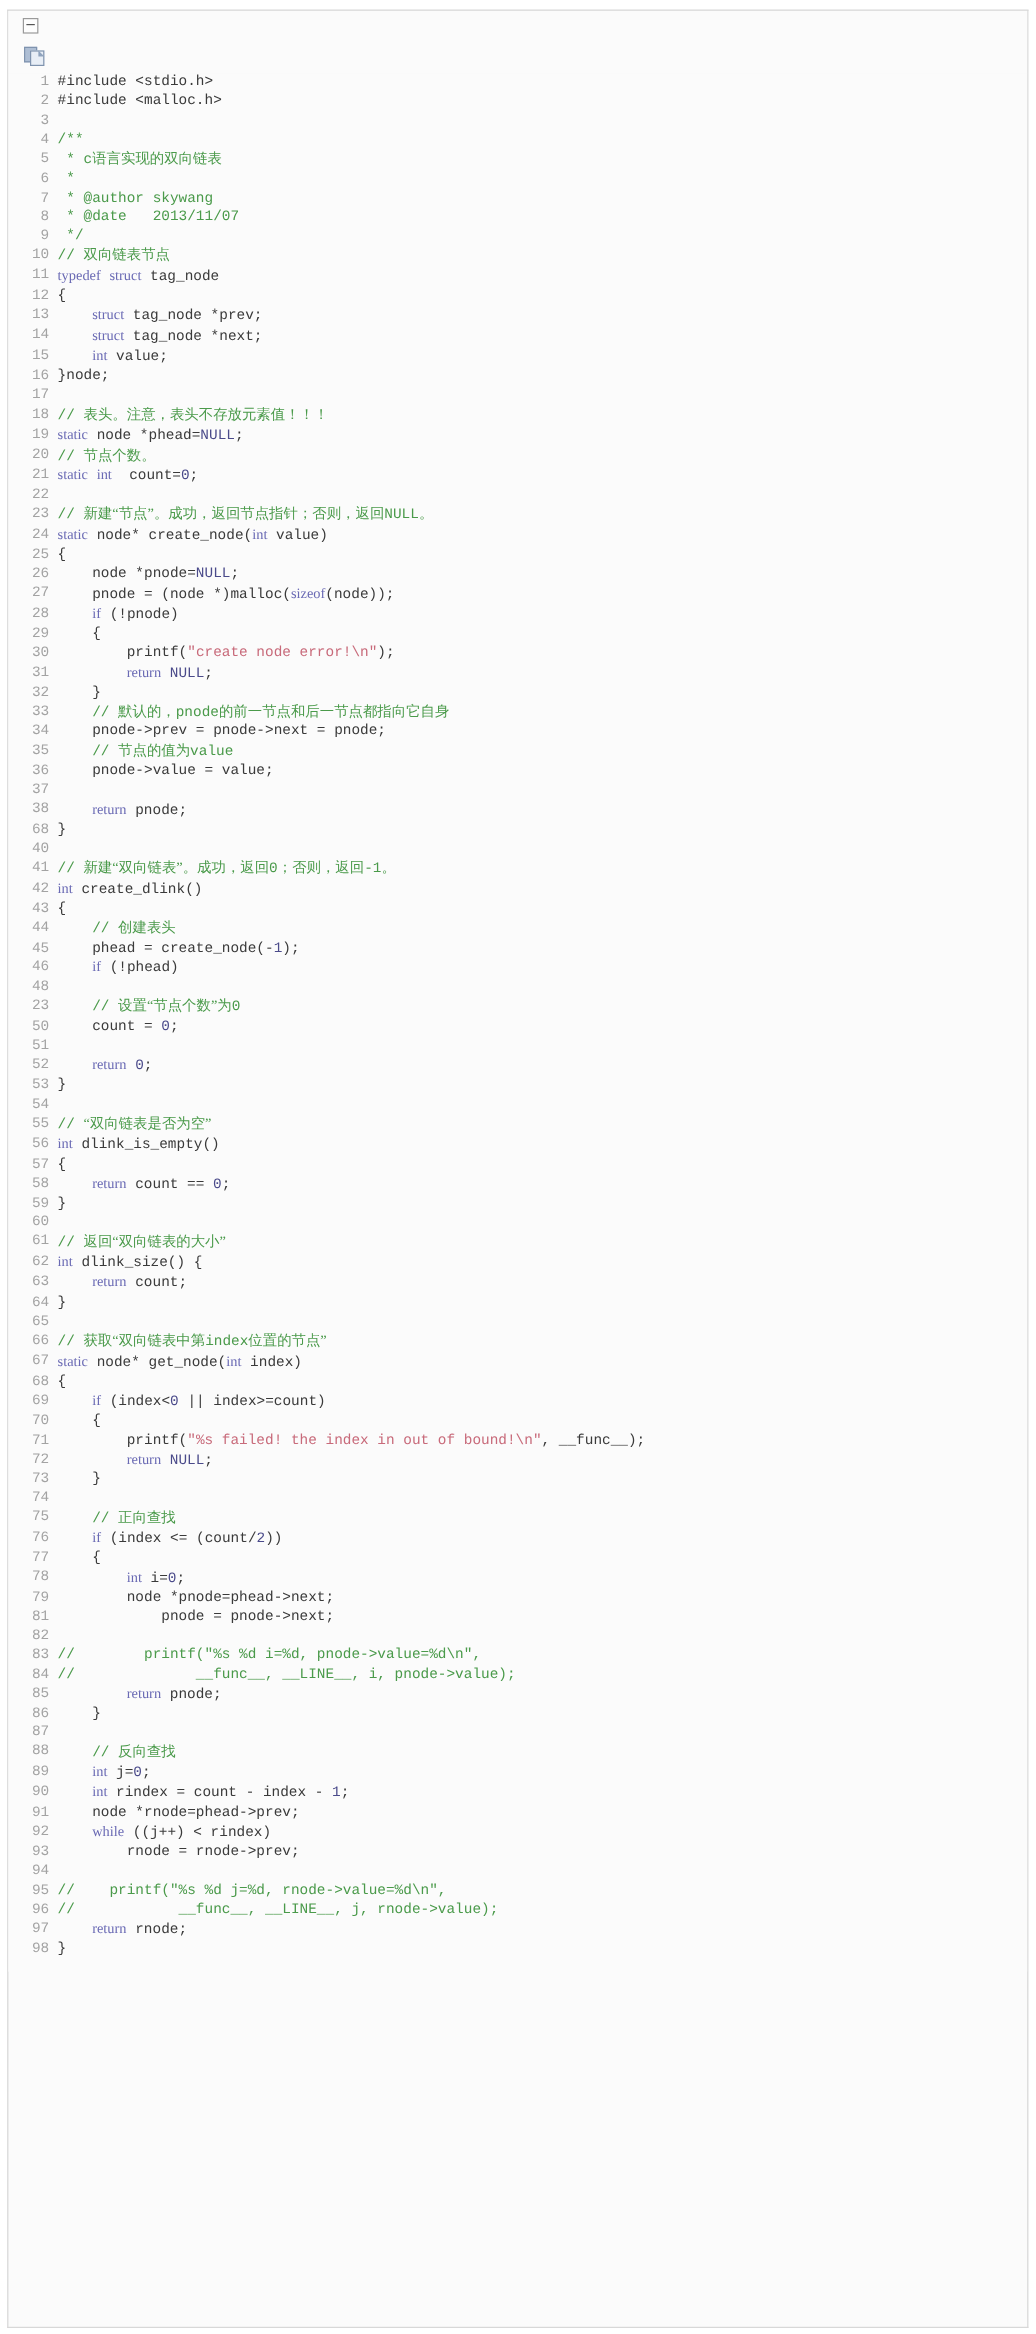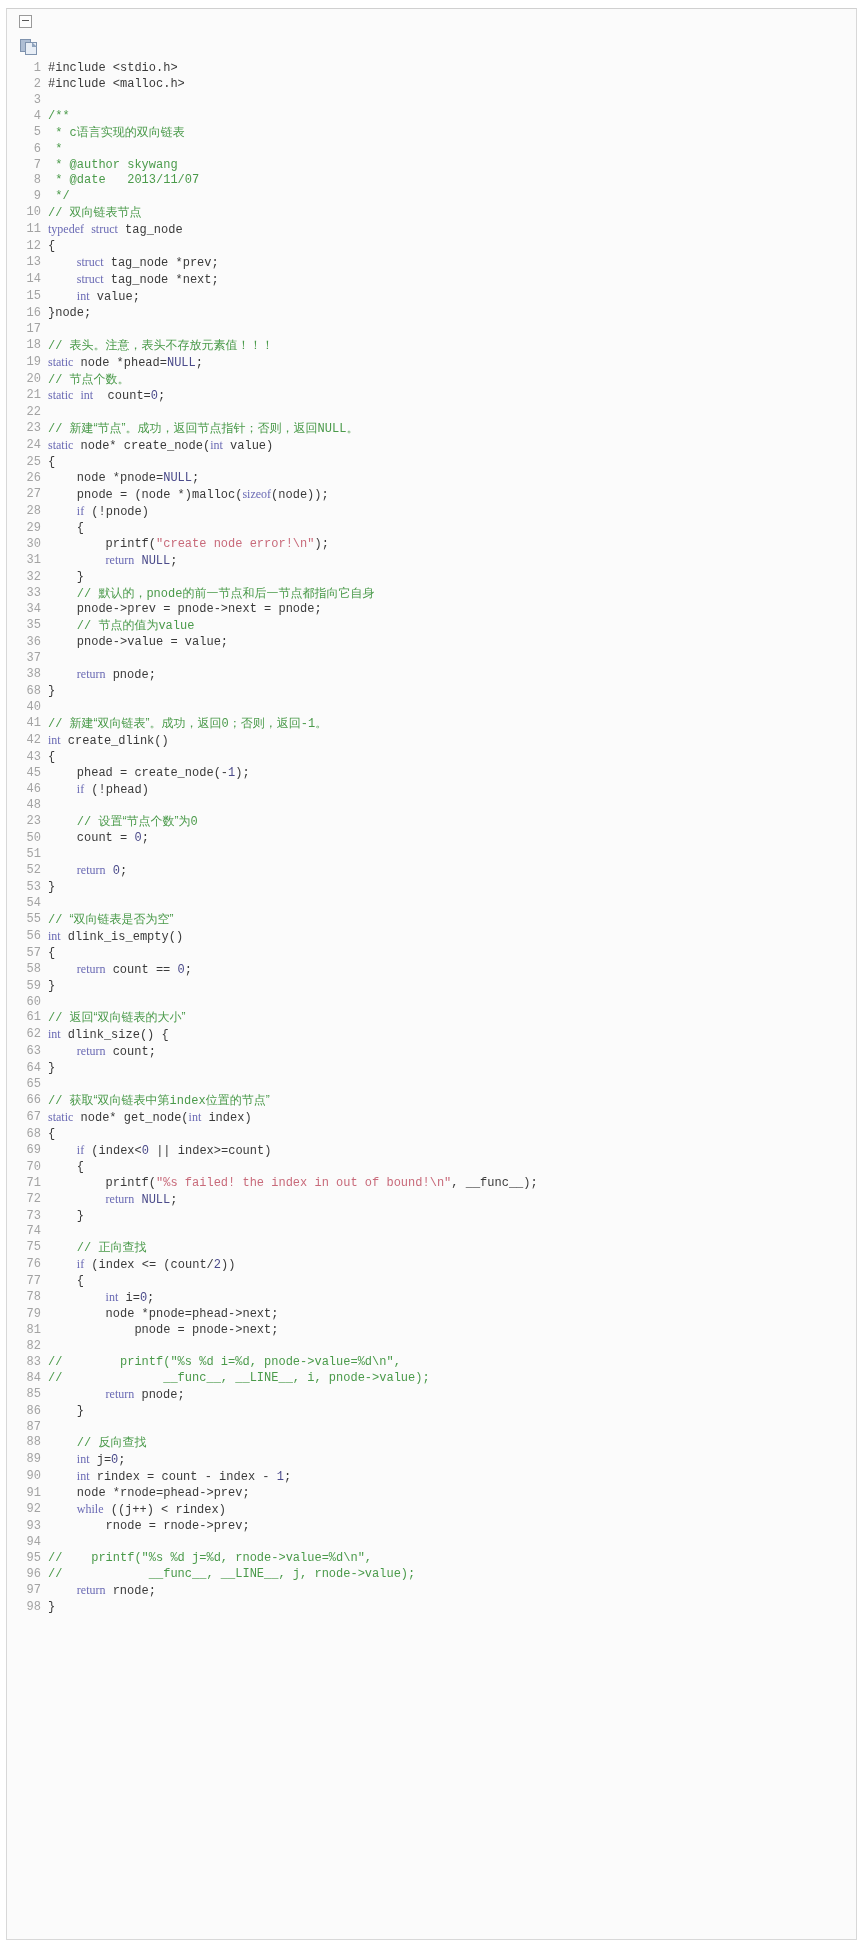--- a/index.html
+++ b/index.html
@@ -112,21 +112,21 @@
     -webkit-user-select: none;
     user-select: none;
   }
   .lc {
     flex: 1;
     color: #3a3a3a;
   }
 
   
   .cm  { color: #4a9a4a; }            
-  .cmn { color: #4a9a4a; font-family: Liberation Sans, sans-serif; }
+  .cmn { color: #4a9a4a; font-family: Liberation Serif, serif; }
   .kw  { color: #6a6ab4; font-family: Liberation Serif, serif; }            
   .str { color: #c86a7a; }            
   .num { color: #4a4a8a; }            
   .pl  { color: #3a3a3a; }            
 </style>
 </head>
 <body>
 
 <div id="viewer">
   <div class="code-frame">
@@ -176,20 +176,21 @@
         <div class="line"><span class="ln">34</span><span class="lc"><span class="pl">    pnode-&gt;prev = pnode-&gt;next = pnode;</span></span></div>
         <div class="line"><span class="ln">35</span><span class="lc"><span class="pl">    </span><span class="cm">// </span><span class="cmn">节点的值为</span><span class="cm">value</span></span></div>
         <div class="line"><span class="ln">36</span><span class="lc"><span class="pl">    pnode-&gt;value = value;</span></span></div>
         <div class="line"><span class="ln">37</span><span class="lc"></span></div>
         <div class="line"><span class="ln">38</span><span class="lc"><span class="pl">    </span><span class="kw">return</span><span class="pl"> pnode;</span></span></div>
         <div class="line"><span class="ln">68</span><span class="lc"><span class="pl">}</span></span></div>
         <div class="line"><span class="ln">40</span><span class="lc"></span></div>
         <div class="line"><span class="ln">41</span><span class="lc"><span class="cm">// </span><span class="cmn">新建“双向链表”。成功，返回</span><span class="cm">0</span><span class="cmn">；否则，返回</span><span class="cm">-1</span><span class="cmn">。</span></span></div>
         <div class="line"><span class="ln">42</span><span class="lc"><span class="kw">int</span><span class="pl"> create_dlink()</span></span></div>
         <div class="line"><span class="ln">43</span><span class="lc"><span class="pl">{</span></span></div>
+        <div class="line"><span class="ln">44</span><span class="lc"><span class="pl">    </span><span class="cm">// </span><span class="cmn">创建表头</span></span></div>
         <div class="line"><span class="ln">45</span><span class="lc"><span class="pl">    phead = create_node(-</span><span class="num">1</span><span class="pl">);</span></span></div>
         <div class="line"><span class="ln">46</span><span class="lc"><span class="pl">    </span><span class="kw">if</span><span class="pl"> (!phead)</span></span></div>
         <div class="line"><span class="ln">48</span><span class="lc"></span></div>
         <div class="line"><span class="ln">23</span><span class="lc"><span class="pl">    </span><span class="cm">// </span><span class="cmn">设置“节点个数”为</span><span class="cm">0</span></span></div>
         <div class="line"><span class="ln">50</span><span class="lc"><span class="pl">    count = </span><span class="num">0</span><span class="pl">;</span></span></div>
         <div class="line"><span class="ln">51</span><span class="lc"></span></div>
         <div class="line"><span class="ln">52</span><span class="lc"><span class="pl">    </span><span class="kw">return</span><span class="pl"> </span><span class="num">0</span><span class="pl">;</span></span></div>
         <div class="line"><span class="ln">53</span><span class="lc"><span class="pl">}</span></span></div>
         <div class="line"><span class="ln">54</span><span class="lc"></span></div>
         <div class="line"><span class="ln">55</span><span class="lc"><span class="cm">// </span><span class="cmn">“双向链表是否为空”</span></span></div>

